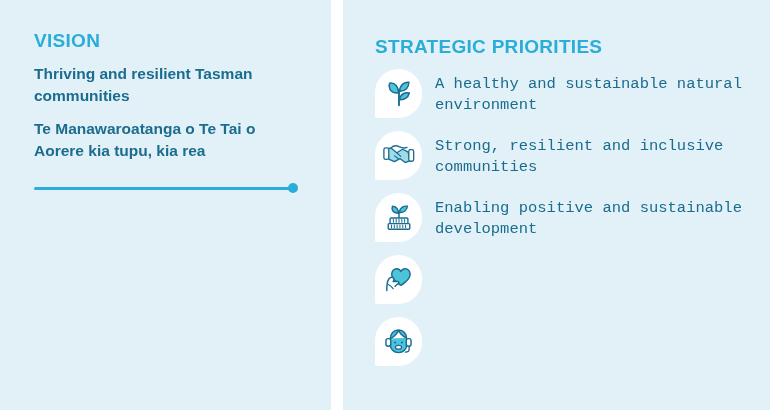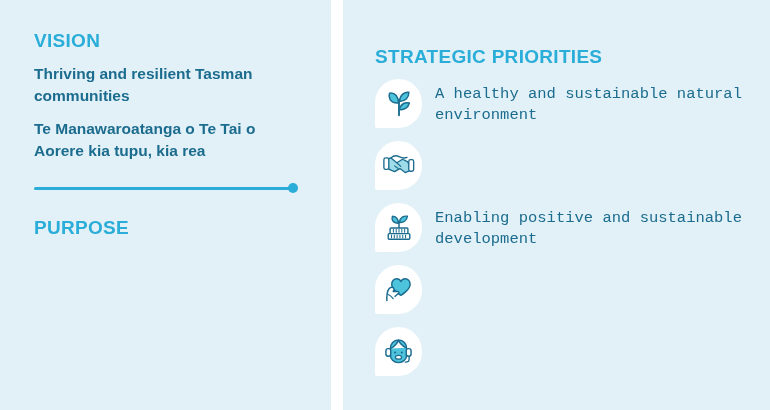--- a/index.html
+++ b/index.html
@@ -31,21 +31,21 @@
     width: 331px;
     padding: 30px 34px 0 34px;
   }
   .panel-gap {
     width: 12px;
     height: 410px;
     background: #ffffff;
   }
   .panel-right {
     width: 427px;
-    padding: 46px 10px 0 32px;
+    padding: 36px 10px 0 32px;
   }
 
   .heading {
     color: #2aadd8;
     font-size: 19px;
     font-weight: bold;
     letter-spacing: 0.3px;
     margin: 0 0 10px 0;
     line-height: 1.2;
   }
@@ -131,21 +131,20 @@
 
     <div class="heading">VISION</div>
     <div class="body-text">Thriving and resilient Tasman communities</div>
     <div class="body-text">Te Manawaroatanga o Te Tai o Aorere kia tupu, kia rea</div>
 
     <div class="divider-wrap">
       <div class="divider-line"></div>
       <div class="divider-dot"></div>
     </div>
 
-    <div class="heading heading-purpose">PURPOSE</div>
   </div>
 
   <div class="panel-gap"></div>
 
   <div class="panel panel-right">
 
     <div class="heading">STRATEGIC PRIORITIES</div>
 
     <div class="priority-list">
 
@@ -164,20 +163,21 @@
       <div class="priority-row">
         <div class="icon-badge">
           <svg width="32" height="30" viewBox="0 0 36 30">
             <path d="M3 9 L9 7 L15.5 12.5 L22 8.5 L28 11.5 L31 21 L25 23.5 L19 19 L13 22.5 L7 20 Z" fill="#9fdcea" stroke="#1b6c8e" stroke-width="1.5" stroke-linejoin="round"></path>
             <path d="M9 7 C11.5 4.5 15 4 18 5.5 C21 7 24.5 7.5 27 6.5" fill="none" stroke="#1b6c8e" stroke-width="1.5" stroke-linecap="round"></path>
             <rect x="1" y="7" width="5.5" height="13" rx="2" fill="#ffffff" stroke="#1b6c8e" stroke-width="1.5"></rect>
             <rect x="29" y="9" width="5.5" height="13" rx="2" fill="#ffffff" stroke="#1b6c8e" stroke-width="1.5"></rect>
             <path d="M13 16 L17 19 M16 13 L20 16.5" stroke="#1b6c8e" stroke-width="1.3" stroke-linecap="round" fill="none"></path>
           </svg>
         </div>
+        <div class="priority-label">Strong, resilient and inclusive communities</div>
       </div>
 
       <div class="priority-row">
         <div class="icon-badge">
           <svg width="30" height="31" viewBox="0 0 32 33">
             <path d="M16 18 L16 10" stroke="#1b6c8e" stroke-width="1.6" stroke-linecap="round" fill="none"></path>
             <path d="M15.5 12 C15.5 12 11 12 9.5 9.5 C8 7 9 4.5 9 4.5 C9 4.5 12.5 4.5 14 7 C15.5 9.5 15.5 12 15.5 12 Z" fill="#4ec3dc" stroke="#1b6c8e" stroke-width="1.5" stroke-linejoin="round"></path>
             <path d="M16.5 11 C16.5 11 17 7 19.5 5.5 C22 4 25 4.5 25 4.5 C25 4.5 24.5 8 22 9.8 C19.5 11.5 16.5 11 16.5 11 Z" fill="#4ec3dc" stroke="#1b6c8e" stroke-width="1.5" stroke-linejoin="round"></path>
             <rect x="6.5" y="17" width="19" height="6" rx="1" fill="#ffffff" stroke="#1b6c8e" stroke-width="1.5"></rect>
             <rect x="4.5" y="23" width="23" height="6" rx="1" fill="#ffffff" stroke="#1b6c8e" stroke-width="1.5"></rect>

